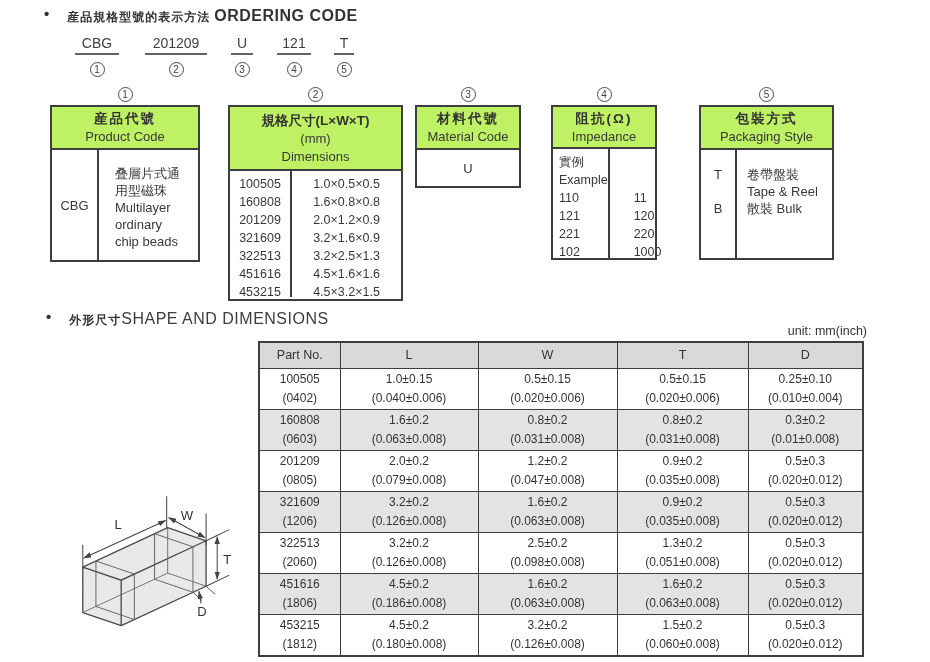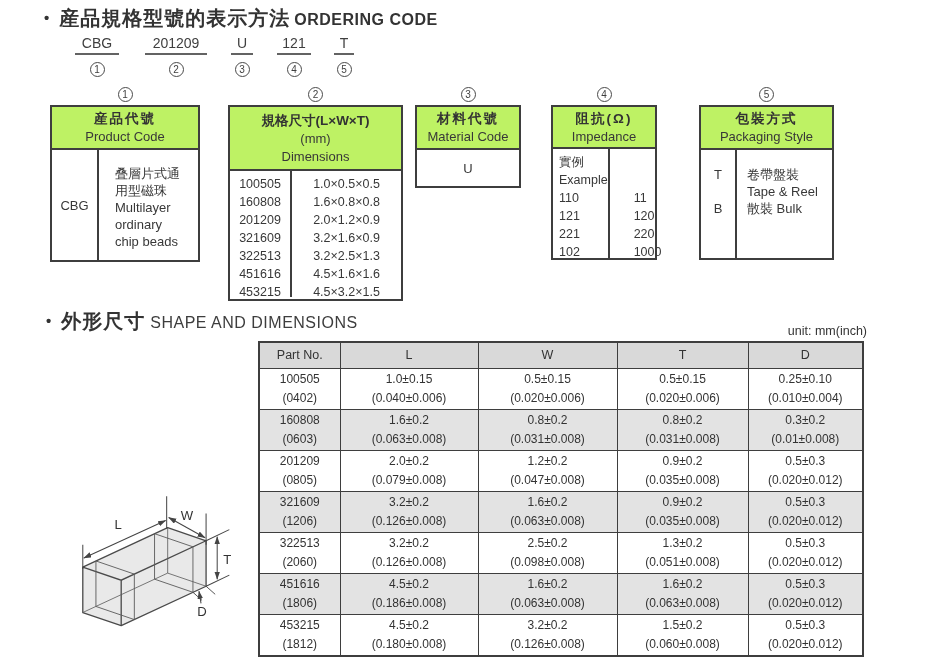--- a/index.html
+++ b/index.html
@@ -7,23 +7,23 @@
   .page {
     position:relative; width:930px; height:662px; background:#fff;
     font-family:"Liberation Sans","DejaVu Sans",sans-serif; color:#333;
     overflow:hidden;
   }
   
   .sec-title { position:absolute; white-space:nowrap; }
   .t1 { left:44px; top:5px; }
   .t2 { left:46px; top:308px; }
   .bullet { font-size:15px; font-weight:bold; margin-right:10px; vertical-align:2px; }
-  .tzh { font-size:20px; font-weight:bold; letter-spacing:1px; }
+  .tzh { font-size:12px; font-weight:bold; letter-spacing:1px;margin-left:8px; }
   .t1 .ten { font-size:16px; font-weight:bold; letter-spacing:0.5px; margin-left:4px; }
-  .t2 .ten { font-size:16px; font-weight:normal; letter-spacing:0.5px; margin-left:5px; color:#3d3d3d; }
+  .t2 .ten { font-size:16px; font-weight:normal; letter-spacing:0.5px; color:#3d3d3d; }
 
   
   .code-row { position:absolute; left:0; top:35px; width:930px; height:48px; }
   .citem { position:absolute; top:0; text-align:center; }
   .citem:nth-child(1) { left:75px;  width:44px; }
   .citem:nth-child(2) { left:145px; width:62px; }
   .citem:nth-child(3) { left:231px; width:22px; }
   .citem:nth-child(4) { left:277px; width:34px; }
   .citem:nth-child(5) { left:334px; width:20px; }
   .ctext { font-size:14px; color:#3f3f3f; padding-bottom:2px; border-bottom:2px solid #636363; }

